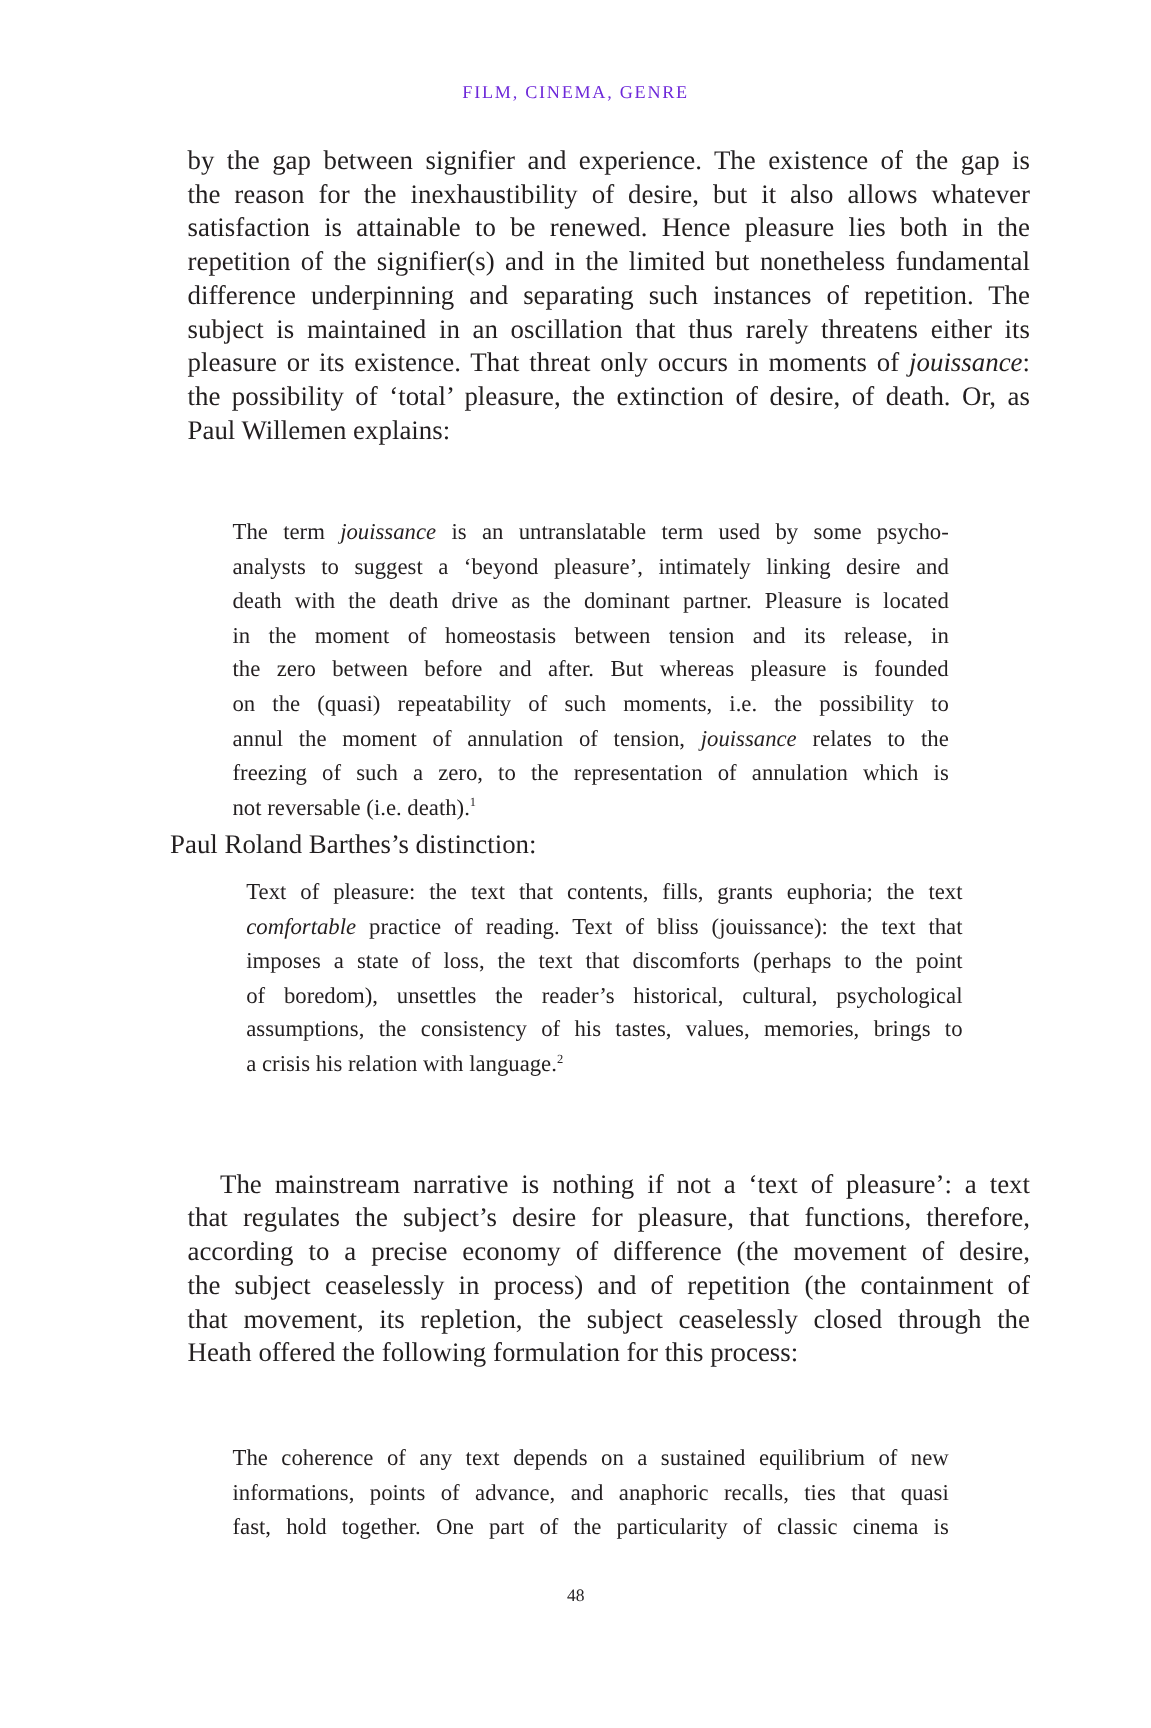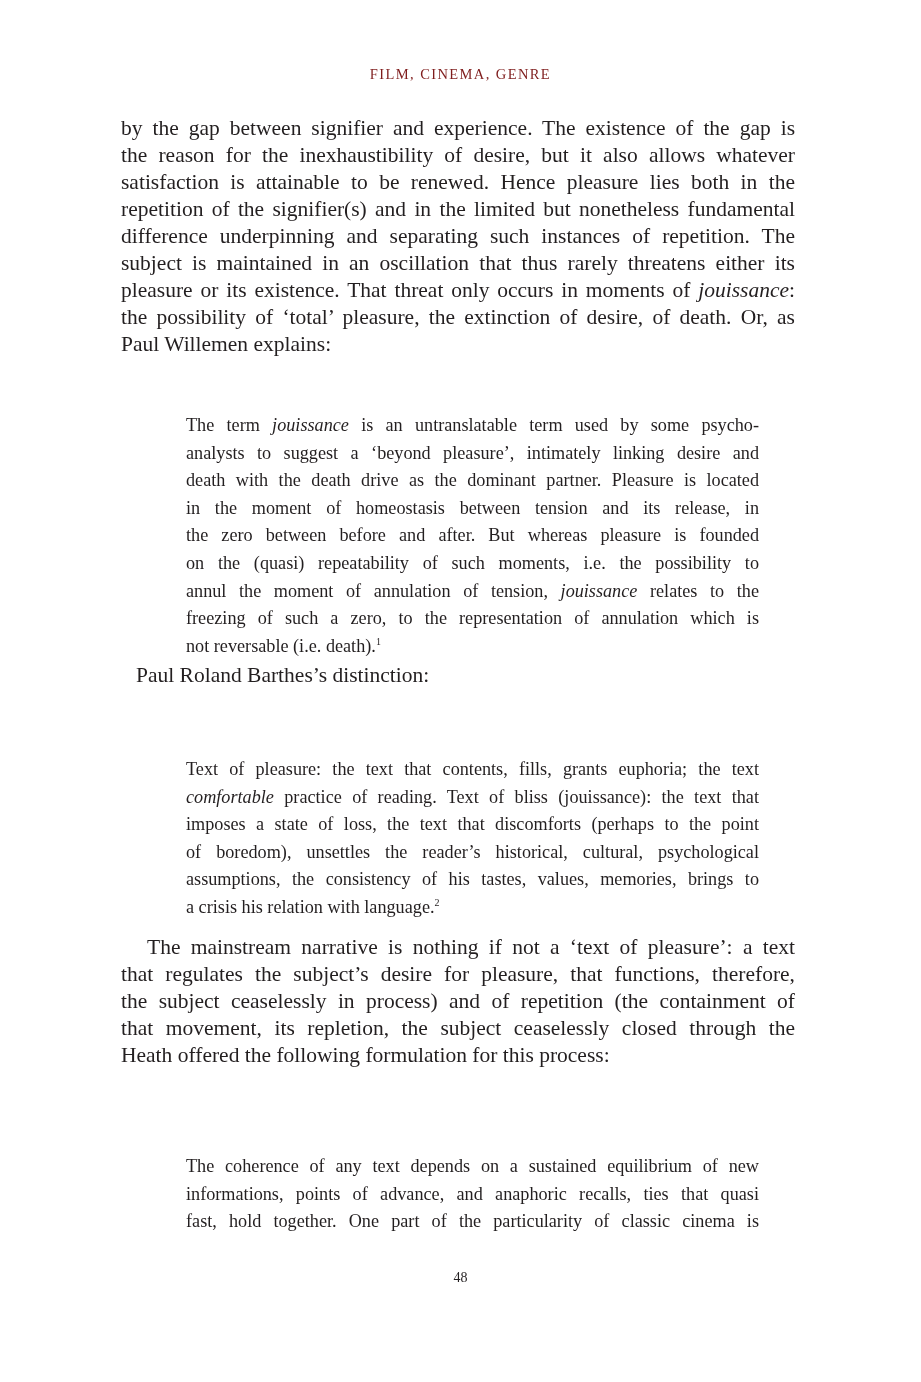--- a/index.html
+++ b/index.html
@@ -17,25 +17,25 @@
     }
     .running-head {
       position: absolute;
       top: 66px;
       left: 0;
       width: 921px;
       text-align: center;
       font-size: 14.5px;
       letter-spacing: 1.4px;
       text-transform: uppercase;
-      color: #7f1d1d;
+      color: #6d28d9;
     }
     .body-block {
       position: absolute;
-      left: 121px;
+      left: 150px;
       width: 674px;
     }
     .line {
       display: block;
       white-space: nowrap;
       text-align: justify;
       text-align-last: justify;
       height: 27px;
       line-height: 27px;
       font-size: 21.5px;
@@ -111,32 +111,33 @@
   <span class="qline">in the moment of homeostasis between tension and its release, in</span>
   <span class="qline">the zero between before and after. But whereas pleasure is founded</span>
   <span class="qline">on the (quasi) repeatability of such moments, i.e. the possibility to</span>
   <span class="qline"><span>annul the moment of annulation of tension, </span><em>jouissance</em><span> relates to the</span></span>
   <span class="qline">freezing of such a zero, to the representation of annulation which is</span>
   <span class="qline last"><span>not reversable (i.e. death).</span><sup>1</sup></span>
 </div>
 
 <div class="single-line" style="top:662px;">Paul Roland Barthes’s distinction:</div>
 
-<div class="quote-block" style="top:756px;">
+<div class="quote-block" style="top:700px;margin-left:11px;">
   <span class="qline">Text of pleasure: the text that contents, fills, grants euphoria; the text</span>
   <span class="qline"><em>comfortable</em><span> practice of reading. Text of bliss (jouissance): the text that</span></span>
   <span class="qline">imposes a state of loss, the text that discomforts (perhaps to the point</span>
   <span class="qline">of boredom), unsettles the reader’s historical, cultural, psychological</span>
   <span class="qline">assumptions, the consistency of his tastes, values, memories, brings to</span>
   <span class="qline last"><span>a crisis his relation with language.</span><sup>2</sup></span>
 </div>
 
 <div class="body-block" style="top:934px;">
   <span class="line indent">The mainstream narrative is nothing if not a ‘text of pleasure’: a text</span>
   <span class="line">that regulates the subject’s desire for pleasure, that functions, therefore,</span>
+  <span class="line">according to a precise economy of difference (the movement of desire,</span>
   <span class="line">the subject ceaselessly in process) and of repetition (the containment of</span>
   <span class="line">that movement, its repletion, the subject ceaselessly closed through the</span>
   <span class="line last">Heath offered the following formulation for this process:</span>
 </div>
 
 <div class="quote-block" style="top:1153px;">
   <span class="qline">The coherence of any text depends on a sustained equilibrium of new</span>
   <span class="qline">informations, points of advance, and anaphoric recalls, ties that quasi</span>
   <span class="qline">fast, hold together. One part of the particularity of classic cinema is</span>
 </div>

